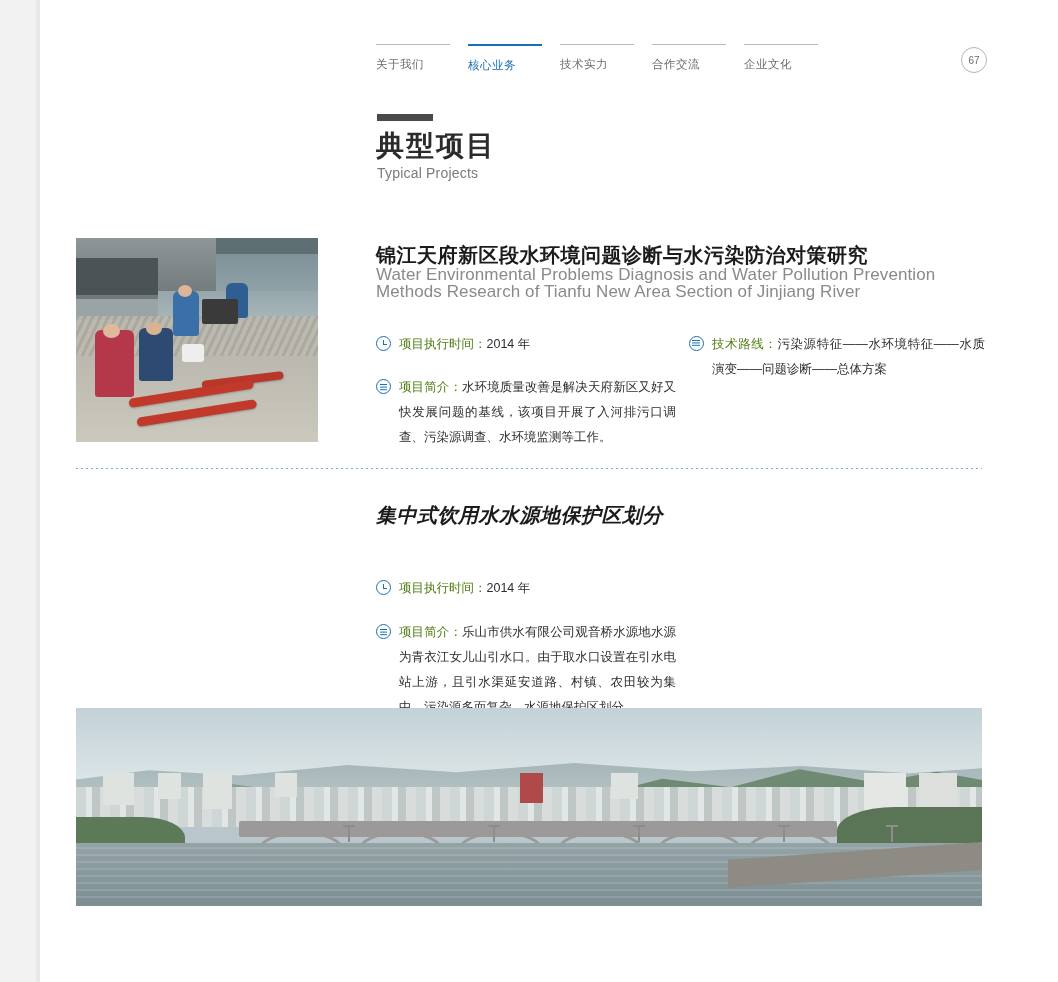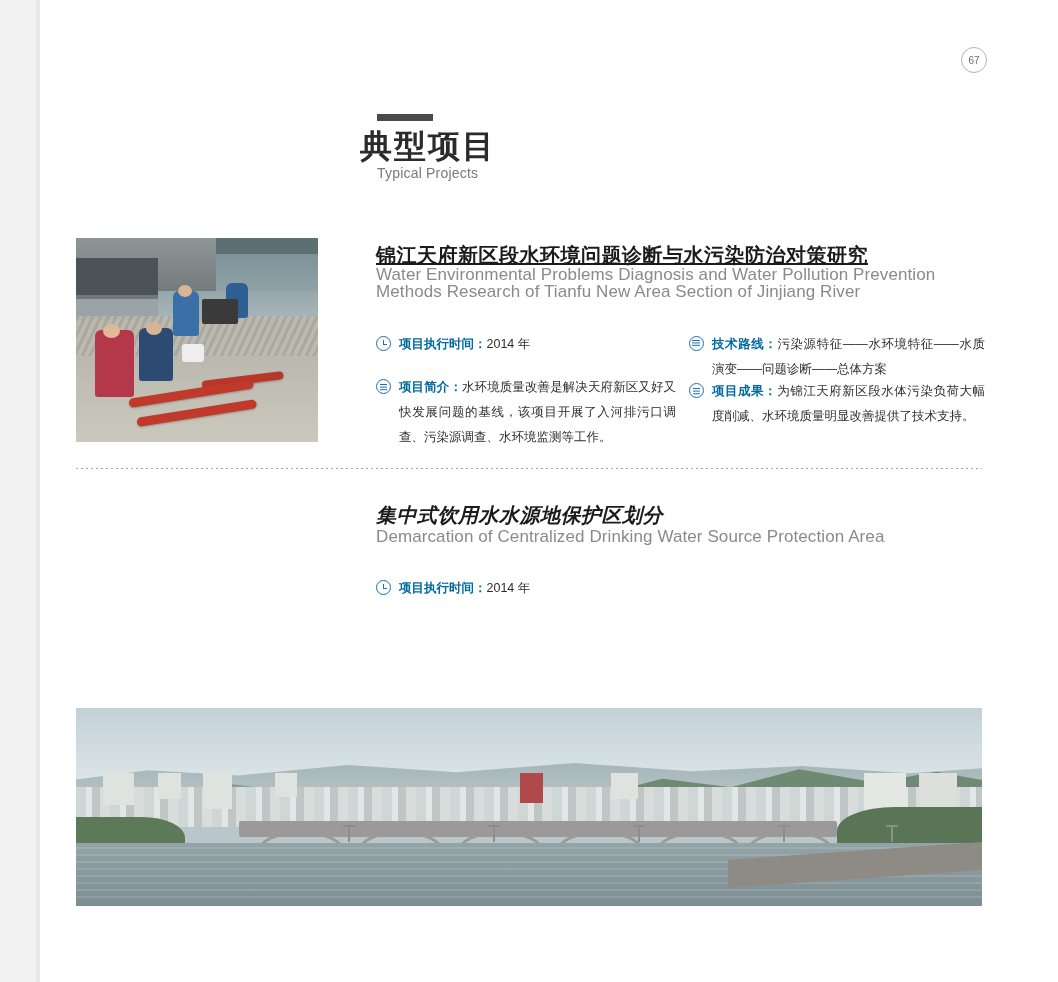--- a/index.html
+++ b/index.html
@@ -85,23 +85,23 @@
   .title-rule {
     position: absolute;
     left: 377px;
     top: 114px;
     width: 56px;
     height: 7px;
     background: #4a4a4a;
   }
   .title-cn {
     position: absolute;
-    left: 360px;
+    left: 376px;
     top: 129px;
-    font-size: 32px;
+    font-size: 28px;
     font-weight: bold;
     color: #2b2b2b;
     letter-spacing: 2px;
     line-height: 34px;
   }
   .title-en {
     position: absolute;
     left: 377px;
     top: 161px;
     font-size: 14px;
@@ -139,21 +139,21 @@
     line-height: 26px;
   }
   .proj-heading-en {
     position: absolute;
     font-size: 17px;
     color: #8a8a8a;
     line-height: 17px;
     letter-spacing: 0.1px;
   }
 
-  .p1-h-cn { left: 376px; top: 242px; text-decoration: underline; }
+  .p1-h-cn { left: 376px; top: 242px; }
   .p1-h-en { left: 376px; top: 266px; width: 610px; }
 
   .p2-h-cn { left: 376px; top: 502px; font-style: italic; }
   .p2-h-en { left: 376px; top: 528px; width: 610px; }
 
   
   .field {
     position: absolute;
     font-size: 12.5px;
     line-height: 25px;
@@ -205,22 +205,22 @@
   .field .ic.route::before {
     content: "";
     left: 2.4px; top: 3.3px;
     width: 7.8px; height: 1.1px;
     border: none;
     border-radius: 0;
     background: #1b6fb5;
     box-shadow: 0 2.4px 0 #1b6fb5, 0 4.8px 0 #1b6fb5;
   }
   .field .lbl {
-    color: #0369a1;
-    font-weight: bold;
+    color: #4d7c0f;
+    font-weight: normal;
   }
   .field .txt {
     color: #2d2d2d;
   }
   .field-body {
     padding-left: 23px;
     text-align: justify;
   }
 
   .p1-f-time   { left: 376px; top: 332px; width: 290px; }
@@ -324,20 +324,27 @@
               background:#5a7556; border-radius:40% 0 0 0; }
 </style>
 </head>
 <body>
 
 <div class="page">
 
   <div class="left-band"></div>
   <div class="left-band2"></div>
 
+  <div class="topnav">
+    <div class="nav-item nav-i0"><span>关于我们</span></div>
+    <div class="nav-item nav-i1 active"><span>核心业务</span></div>
+    <div class="nav-item nav-i2"><span>技术实力</span></div>
+    <div class="nav-item nav-i3"><span>合作交流</span></div>
+    <div class="nav-item nav-i4"><span>企业文化</span></div>
+  </div>
 
   <div class="page-number">
     <span>67</span>
   </div>
 
   <div class="title-rule"></div>
   <div class="title-cn">典型项目</div>
   <div class="title-en">Typical Projects</div>
 
   <div class="proj1-img">
@@ -381,39 +388,38 @@
     </div>
   </div>
 
   <div class="field p1-f-intro">
     <span class="ic lines"></span>
     <div class="field-body">
       <span class="lbl">项目简介：</span><span class="txt">水环境质量改善是解决天府新区又好又快发展问题的基线，该项目开展了入河排污口调查、污染源调查、水环境监测等工作。</span>
     </div>
   </div>
 
-  <div class="field p1-f-result">
-    <span class="ic lines"></span>
-    <div class="field-body">
-      <span class="lbl">项目成果：</span><span class="txt">为锦江天府新区段水体污染负荷大幅度削减、水环境质量明显改善提供了技术支持。</span>
-    </div>
-  </div>
 
   <div class="divider"></div>
 
   <div class="proj-heading-cn p2-h-cn">集中式饮用水水源地保护区划分</div>
-  <div class="proj-heading-en p2-h-en">Demarcation of Centralized Drinking Water Source Protection Area</div>
 
   <div class="field p2-f-time">
     <span class="ic clock"></span>
     <div class="field-body">
       <span class="lbl">项目执行时间：</span><span class="txt">2014 年</span>
     </div>
   </div>
 
+  <div class="field p2-f-intro">
+    <span class="ic lines"></span>
+    <div class="field-body">
+      <span class="lbl">项目简介：</span><span class="txt">乐山市供水有限公司观音桥水源地水源为青衣江女儿山引水口。由于取水口设置在引水电站上游，且引水渠延安道路、村镇、农田较为集中，污染源多而复杂，水源地保护区划分</span>
+    </div>
+  </div>
 
 
   <div class="proj2-img">
     <div class="ph2">
       <div class="sky"></div>
       <div class="mtn-far"></div>
       <div class="mtn-left"></div>
       <div class="mtn-right"></div>
       <div class="city"></div>
       <div class="city-tall t1"></div>

